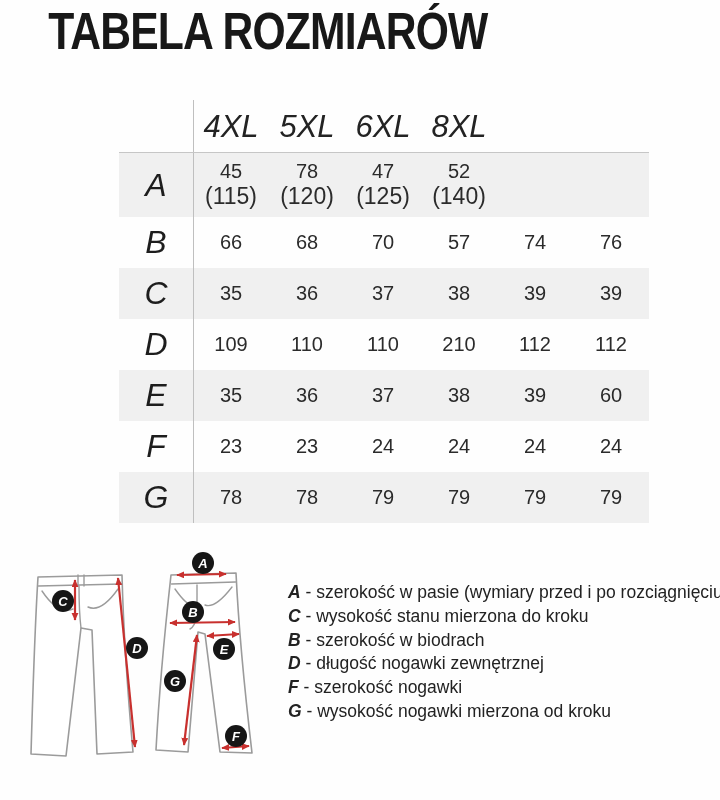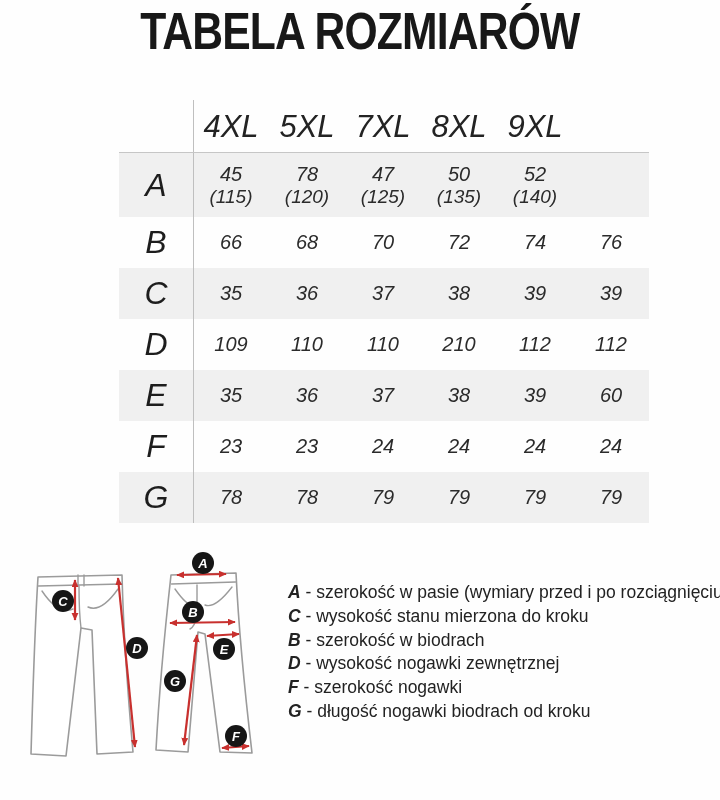--- a/index.html
+++ b/index.html
@@ -1,21 +1,21 @@
 <!DOCTYPE html>
 <html><head>
 <meta charset="utf-8">
 <style>
   html,body{margin:0;padding:0;}
   body{
     width:720px;height:800px;position:relative;overflow:hidden;
     background:#fefefe;font-family:"Liberation Sans",sans-serif;color:#2a2a2a;
   }
   
-  .page-header{position:absolute;top:4px;left:0;width:720px;text-align:center;}
+  .page-header{position:absolute;top:4px;left:0;width:720px;text-align:left;}
   .title{
     display:inline-block;font-size:52px;font-weight:700;color:#181818;
     letter-spacing:-1px;transform:scaleX(0.82);transform-origin:center;
     line-height:1.05;white-space:nowrap;
   }
   .subtitle{
     display:inline-block;font-size:30px;font-weight:400;color:#414141;
     letter-spacing:-0.5px;transform:scaleX(0.88);transform-origin:center;
     margin-top:-6px;line-height:1;white-space:nowrap;
   }
@@ -24,22 +24,22 @@
   .thead,.trow{display:grid;grid-template-columns:74px repeat(6,1fr);align-items:center;}
   .thead{height:53px;}
   .trow{height:51px;}
   .trow.row-a{height:64px;}
   .trow.stripe{background:#f0f0f0;}
   .hsize{
     font-style:italic;font-size:31px;color:#232323;text-align:center;
     letter-spacing:0;
   }
   .tlabel{font-style:italic;font-size:32px;color:#1d1d1d;text-align:center;font-weight:400;}
-  .tcell{text-align:center;font-style:italic;font-size:20px;color:#2b2b2b;line-height:1.15;}
-  .csub{font-size:19px;}
+  .tcell{text-align:center;font-size:20px;color:#2b2b2b;line-height:1.15;}
+  .csub{font-size:23px;}
   .vline{position:absolute;left:193px;top:100px;width:1px;height:423px;background:#bfbfbf;}
   .hline{position:absolute;left:119px;top:152px;width:530px;height:1px;background:#c6c6c6;}
   
   .pants-svg{position:absolute;left:0;top:545px;}
   .pants-outline{fill:#ffffff;stroke:#9b9b9b;stroke-width:1.6;stroke-linejoin:round;}
   .pants-detail{fill:none;stroke:#9b9b9b;stroke-width:1.4;stroke-linecap:round;}
   .marrow{stroke-width:2.2;fill:none;}
   .marker-circle{}
   .marker-letter{
     font-family:"Liberation Sans",sans-serif;font-weight:700;font-style:italic;
@@ -58,62 +58,57 @@
     <span class="title">TABELA ROZMIARÓW</span>
   </div>
 </div>
 
 <div class="size-table">
   <div class="thead">
     <div class="tlabel"></div>
 
   <div class="hsize">4XL</div>
       <div class="hsize">5XL</div>
-      <div class="hsize">7XL</div>
+      <div class="hsize">6XL</div>
       <div class="hsize">8XL</div>
-      <div class="hsize">9XL</div>
     </div>
   <div>
 
   <div class="trow stripe row-a">
         <div class="tlabel">A</div>
         <div class="tcell">
           <div class="cmain">45</div>
           <div class="csub">(115)</div>
         </div>
         <div class="tcell">
           <div class="cmain">78</div>
           <div class="csub">(120)</div>
         </div>
         <div class="tcell">
           <div class="cmain">47</div>
           <div class="csub">(125)</div>
         </div>
         <div class="tcell">
-          <div class="cmain">50</div>
-          <div class="csub">(135)</div>
-        </div>
-        <div class="tcell">
           <div class="cmain">52</div>
           <div class="csub">(140)</div>
         </div>
       </div>
       <div class="trow">
         <div class="tlabel">B</div>
         <div class="tcell">
           <div class="cmain">66</div>
         </div>
         <div class="tcell">
           <div class="cmain">68</div>
         </div>
         <div class="tcell">
           <div class="cmain">70</div>
         </div>
         <div class="tcell">
-          <div class="cmain">72</div>
+          <div class="cmain">57</div>
         </div>
         <div class="tcell">
           <div class="cmain">74</div>
         </div>
         <div class="tcell">
           <div class="cmain">76</div>
         </div>
       </div>
       <div class="trow stripe">
         <div class="tlabel">C</div>
@@ -289,16 +284,16 @@
     <circle class="marker-circle" cx="175" cy="136" r="11" fill="#161616"></circle>
     <text class="marker-letter" x="175" y="140.5">G</text>
   </g>
 </svg>
 
 <div class="legend">
 
 <div class="legend-item"><span class="legend-letter">A</span><span class="legend-sep"> - </span><span class="legend-text">szerokość w pasie (wymiary przed i po rozciągnięciu)</span></div>
     <div class="legend-item"><span class="legend-letter">C</span><span class="legend-sep"> - </span><span class="legend-text">wysokość stanu mierzona do kroku</span></div>
     <div class="legend-item"><span class="legend-letter">B</span><span class="legend-sep"> - </span><span class="legend-text">szerokość w biodrach</span></div>
-    <div class="legend-item"><span class="legend-letter">D</span><span class="legend-sep"> - </span><span class="legend-text">wysokość nogawki zewnętrznej</span></div>
+    <div class="legend-item"><span class="legend-letter">D</span><span class="legend-sep"> - </span><span class="legend-text">długość nogawki zewnętrznej</span></div>
     <div class="legend-item"><span class="legend-letter">F</span><span class="legend-sep"> - </span><span class="legend-text">szerokość nogawki</span></div>
-    <div class="legend-item"><span class="legend-letter">G</span><span class="legend-sep"> - </span><span class="legend-text">długość nogawki biodrach od kroku</span></div>
+    <div class="legend-item"><span class="legend-letter">G</span><span class="legend-sep"> - </span><span class="legend-text">wysokość nogawki mierzona od kroku</span></div>
   </div>
 
 </body></html>

